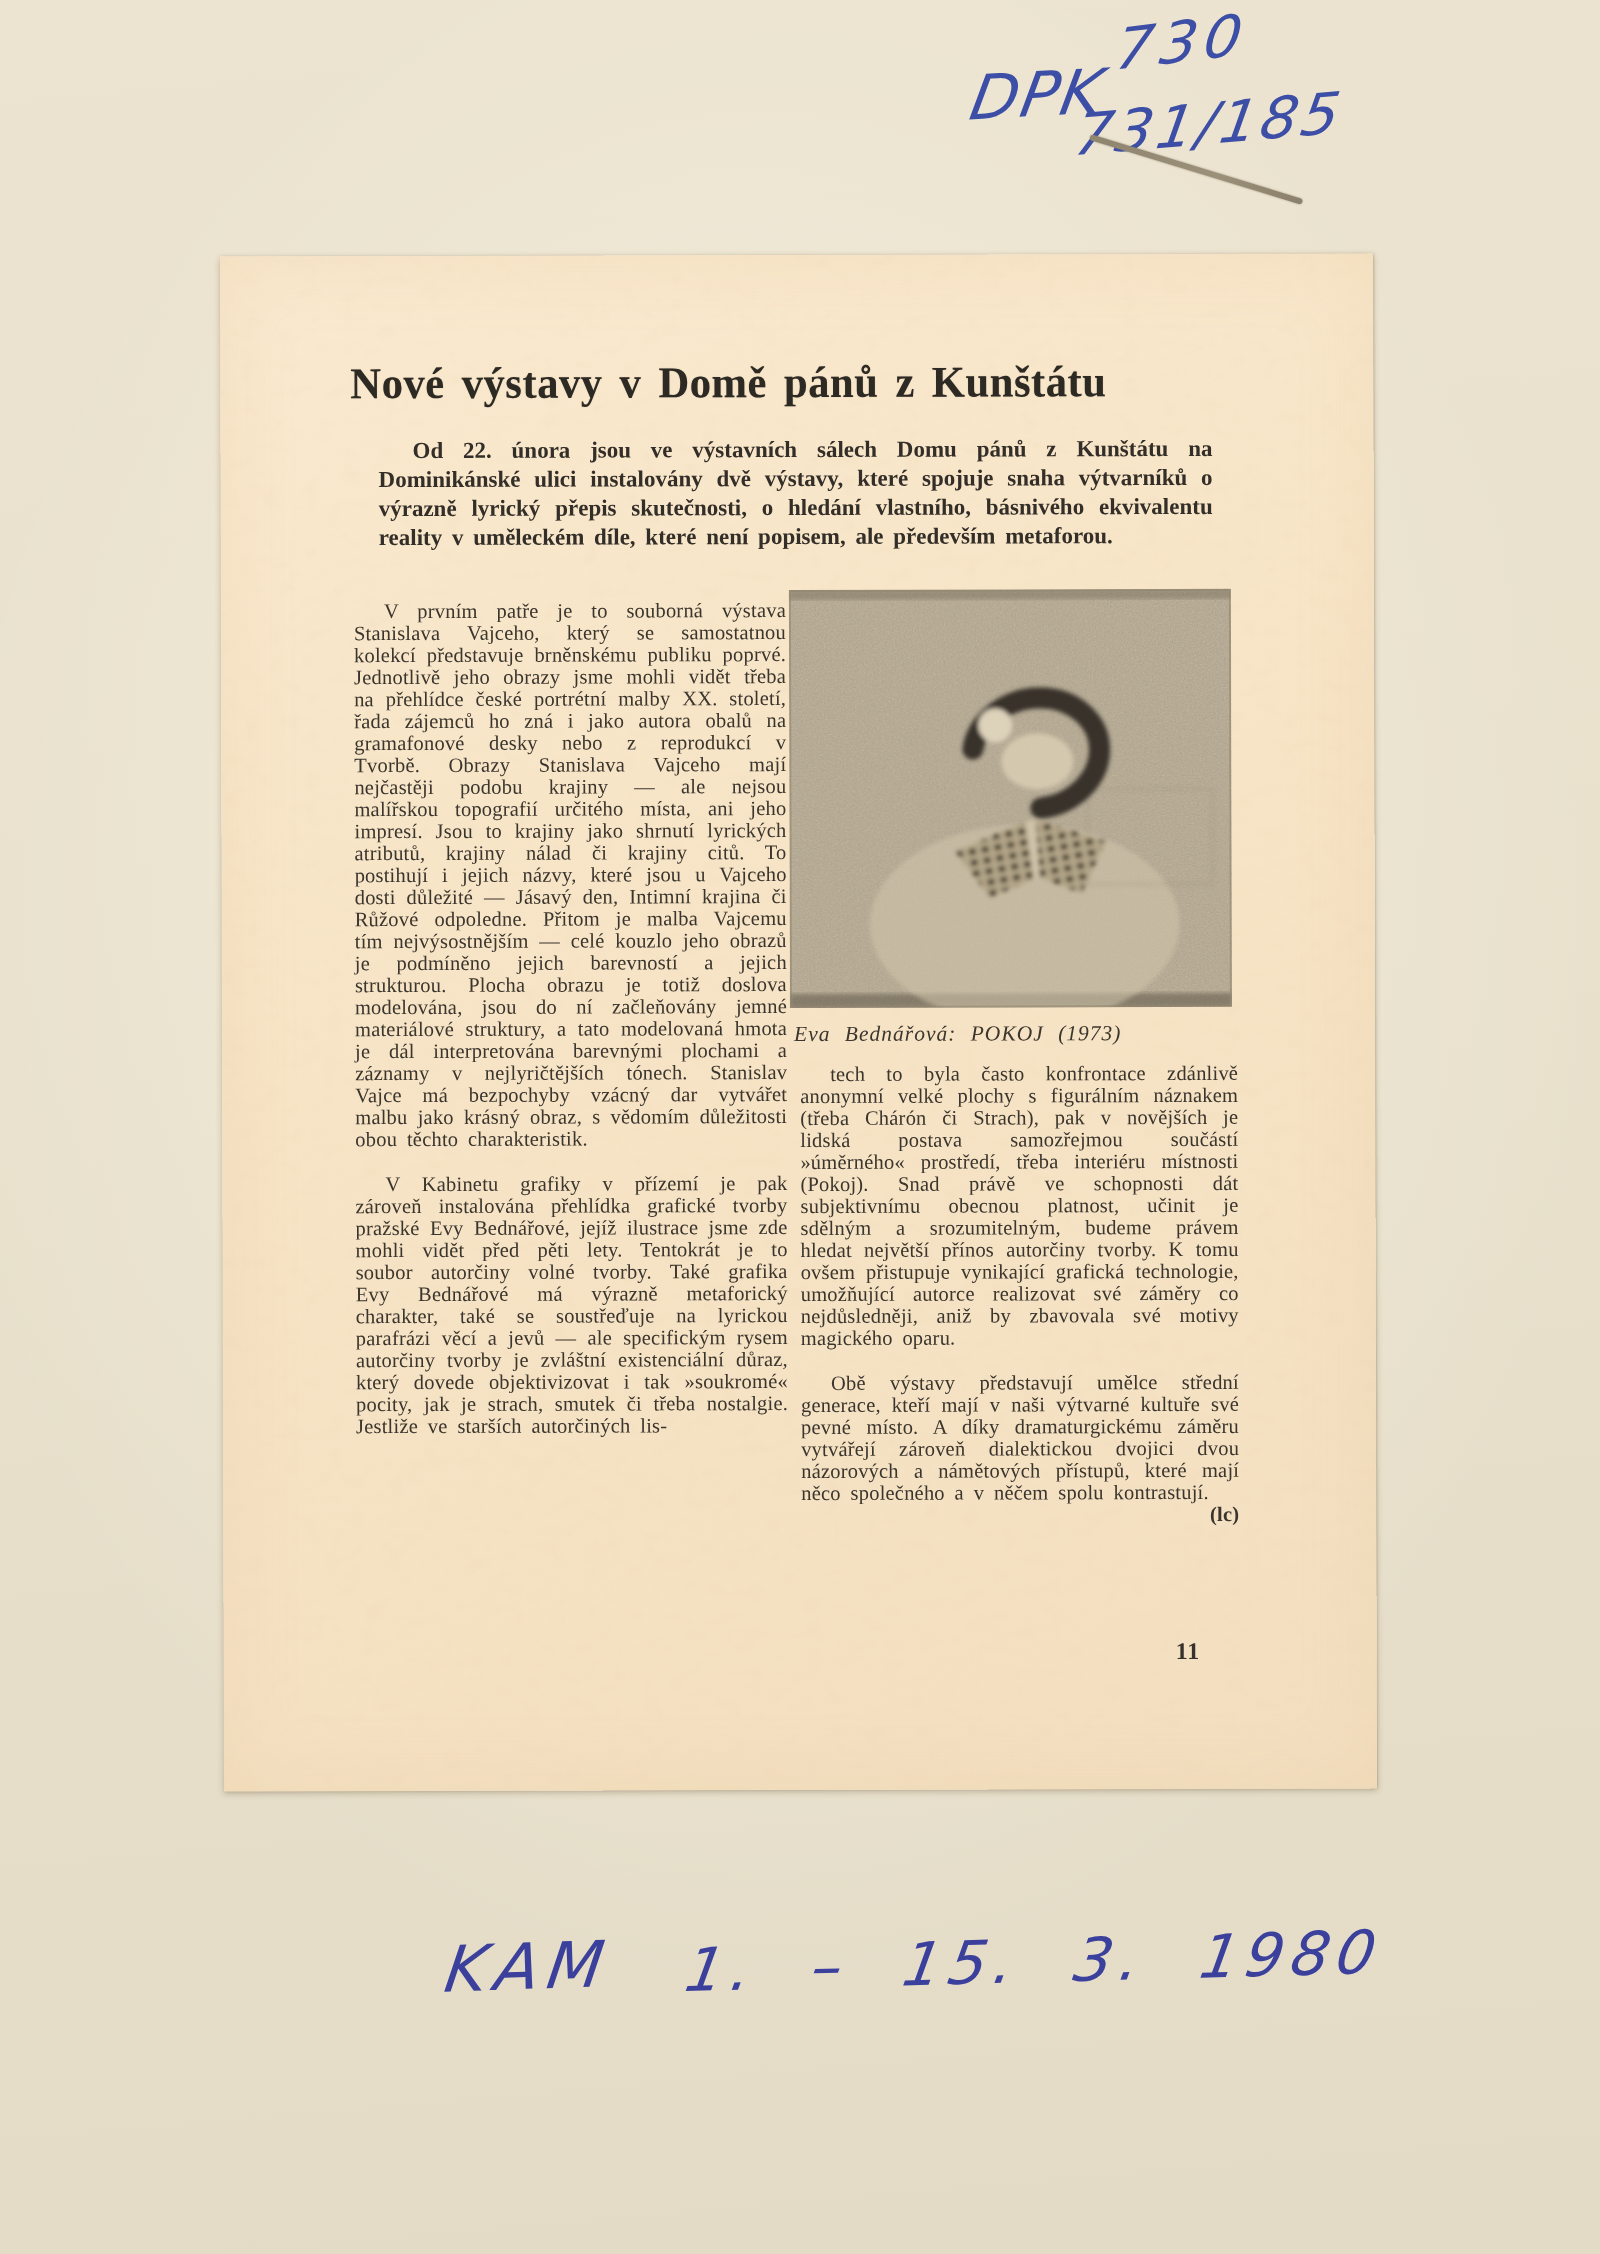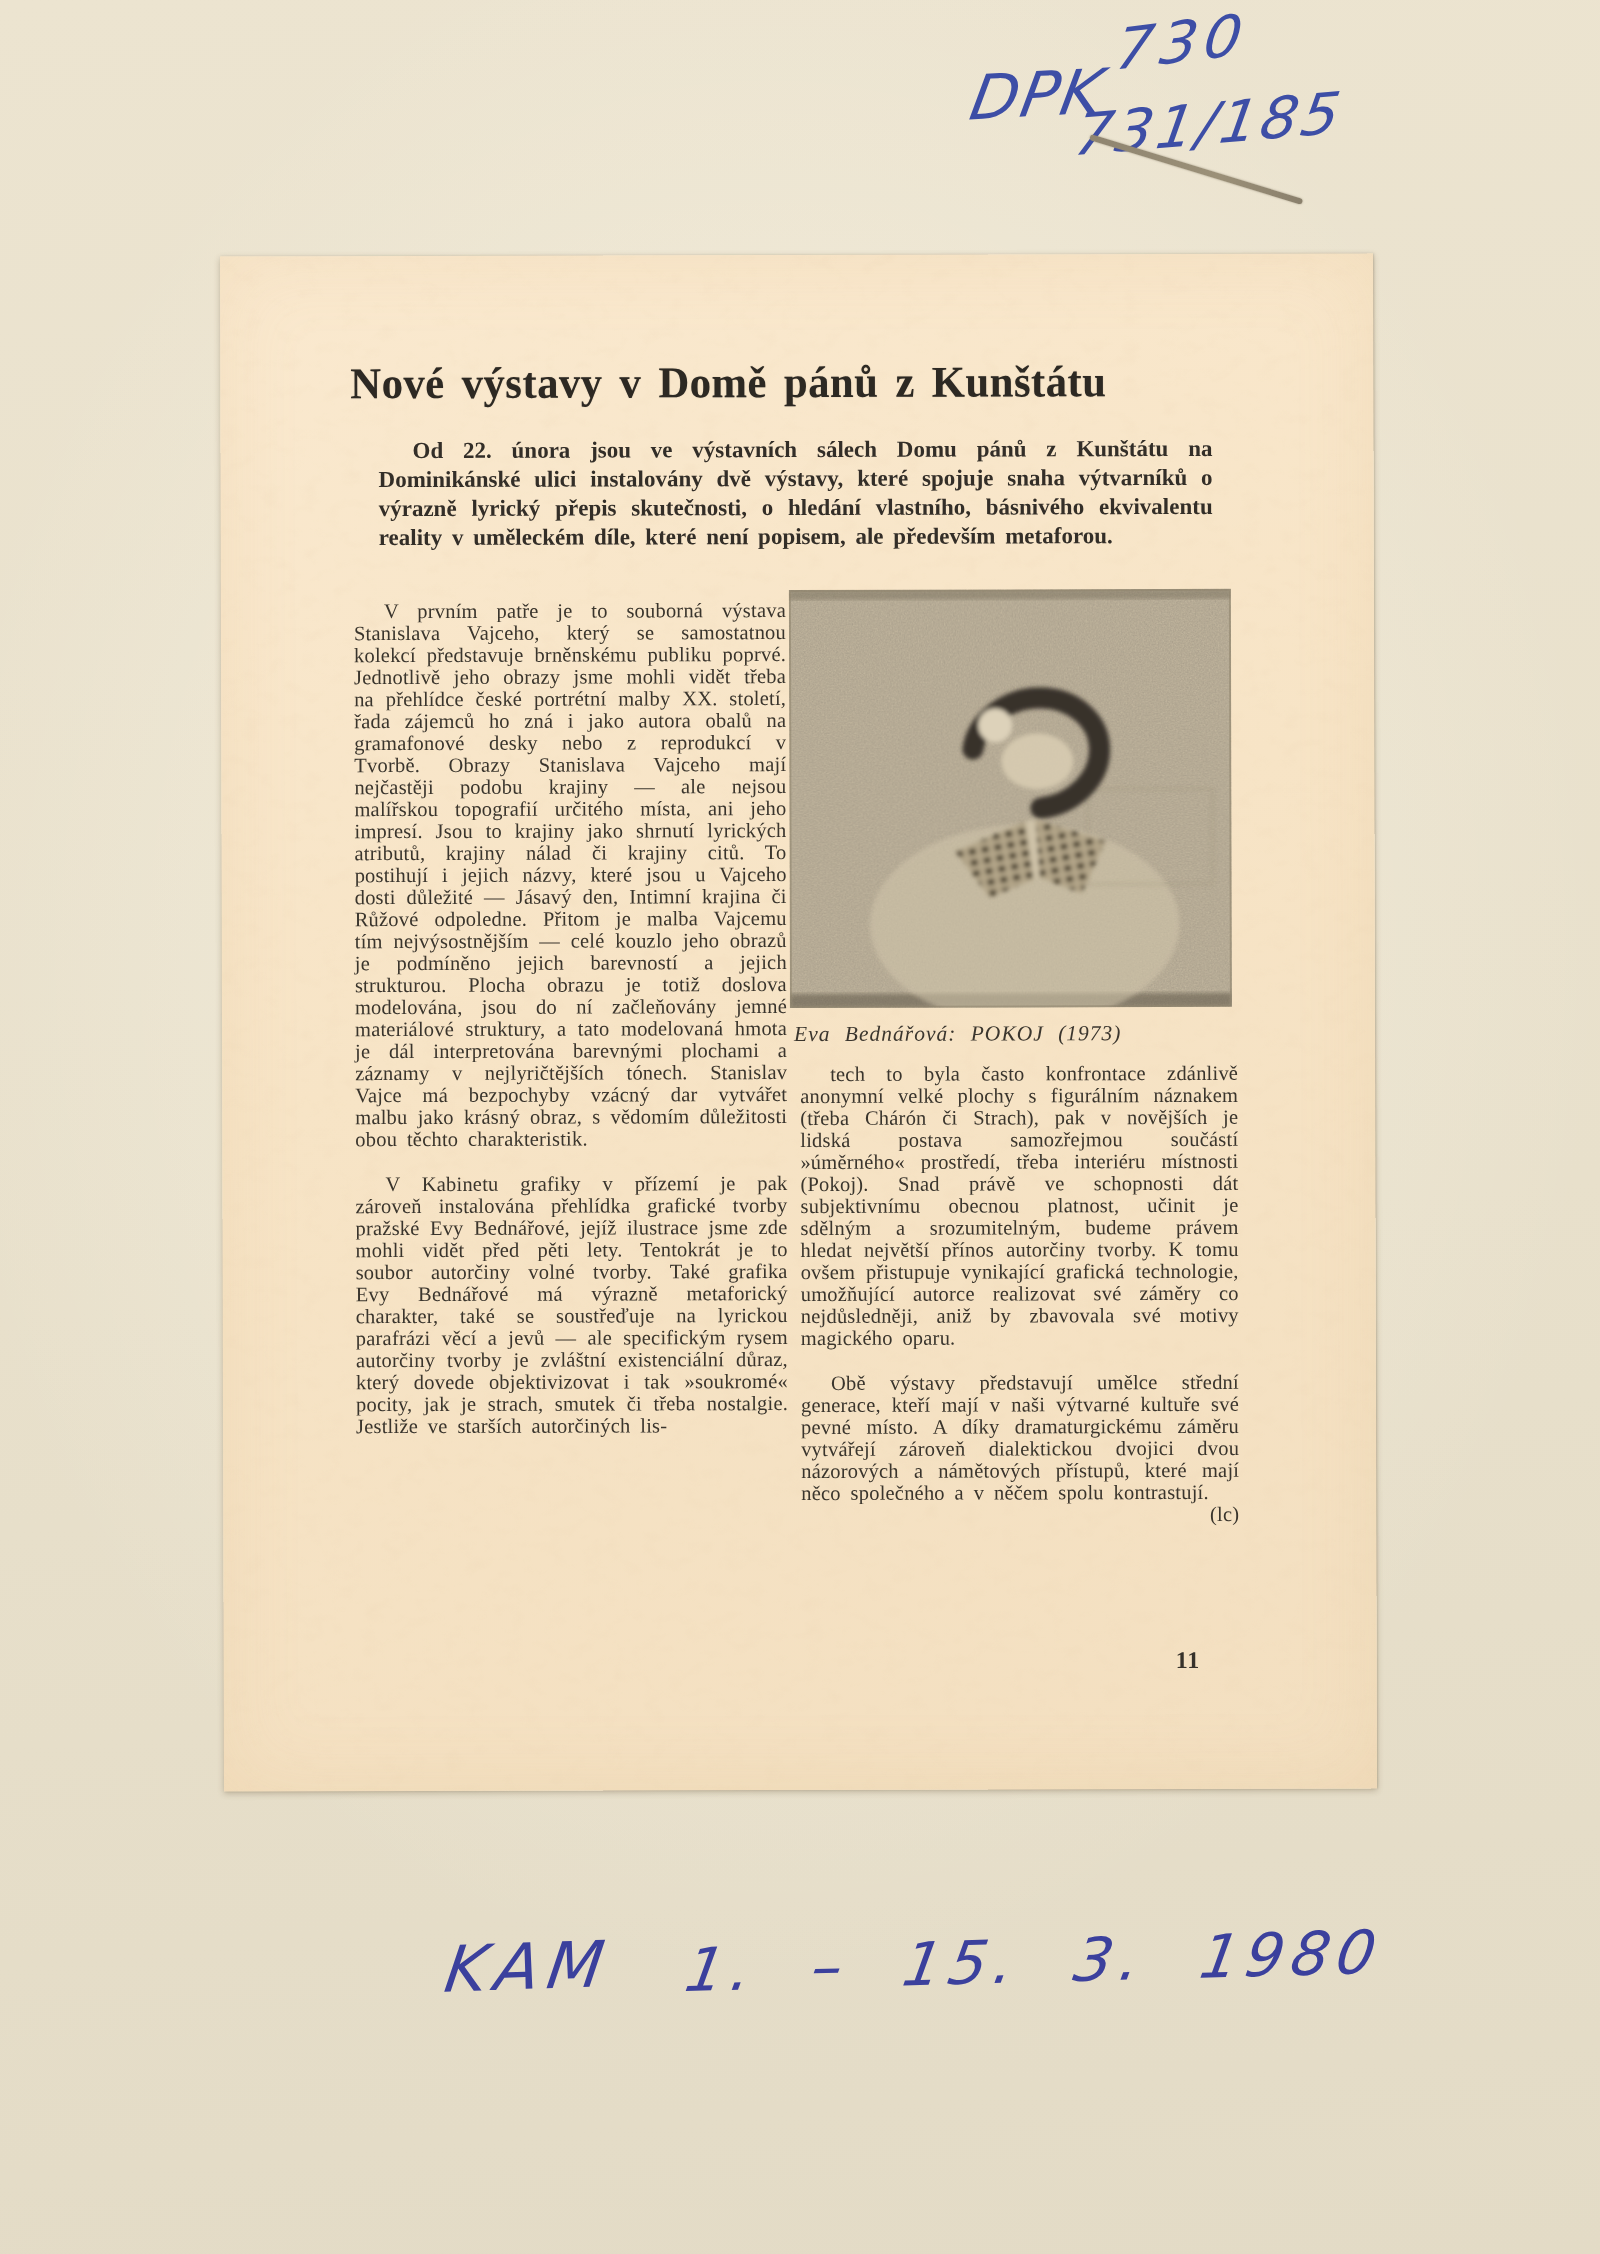--- a/index.html
+++ b/index.html
@@ -46,33 +46,33 @@
   .bodycol{
     position:absolute;
     font-size:20.5px;line-height:22px;
     text-align:justify;word-spacing:4.5px;letter-spacing:.2px;
     color:#3a352d;
   }
   .bodycol p{margin:0;text-indent:30px;}
   .bodycol p + p{margin-top:23px;}
   .col-left{left:133px;top:344px;width:432px;}
   .col-right{left:578px;top:808px;width:438px;}
-  .sig{float:right;font-weight:normal;margin-left:14px;}
+  .sig{float:right;font-weight:bold;margin-left:14px;}
 
   .photo-figure{position:absolute;left:568px;top:335px;width:442px;margin:0;}
   .photo-svg{display:block;width:442px;height:418px;}
   .photo-caption{
     display:block;margin-top:14px;margin-left:4px;
     font-style:italic;font-size:21.5px;color:#3b362e;
     letter-spacing:1px;word-spacing:8px;
   }
 
   .pagenum{
     position:absolute;left:952px;top:1384px;
-    font-size:24px;font-weight:bold;color:#37322b;letter-spacing:1px;margin-top:9px;
+    font-size:24px;font-weight:bold;color:#37322b;letter-spacing:1px;
   }
 
   
   .hw{
     position:absolute;
     font-family:"DejaVu Sans", sans-serif;
     font-style:italic;color:#3d4ea6;
     white-space:nowrap;
   }
   .hw-dpk{left:972px;top:58px;font-size:62px;transform:skewX(-13deg) rotate(-3deg);letter-spacing:2px;}

